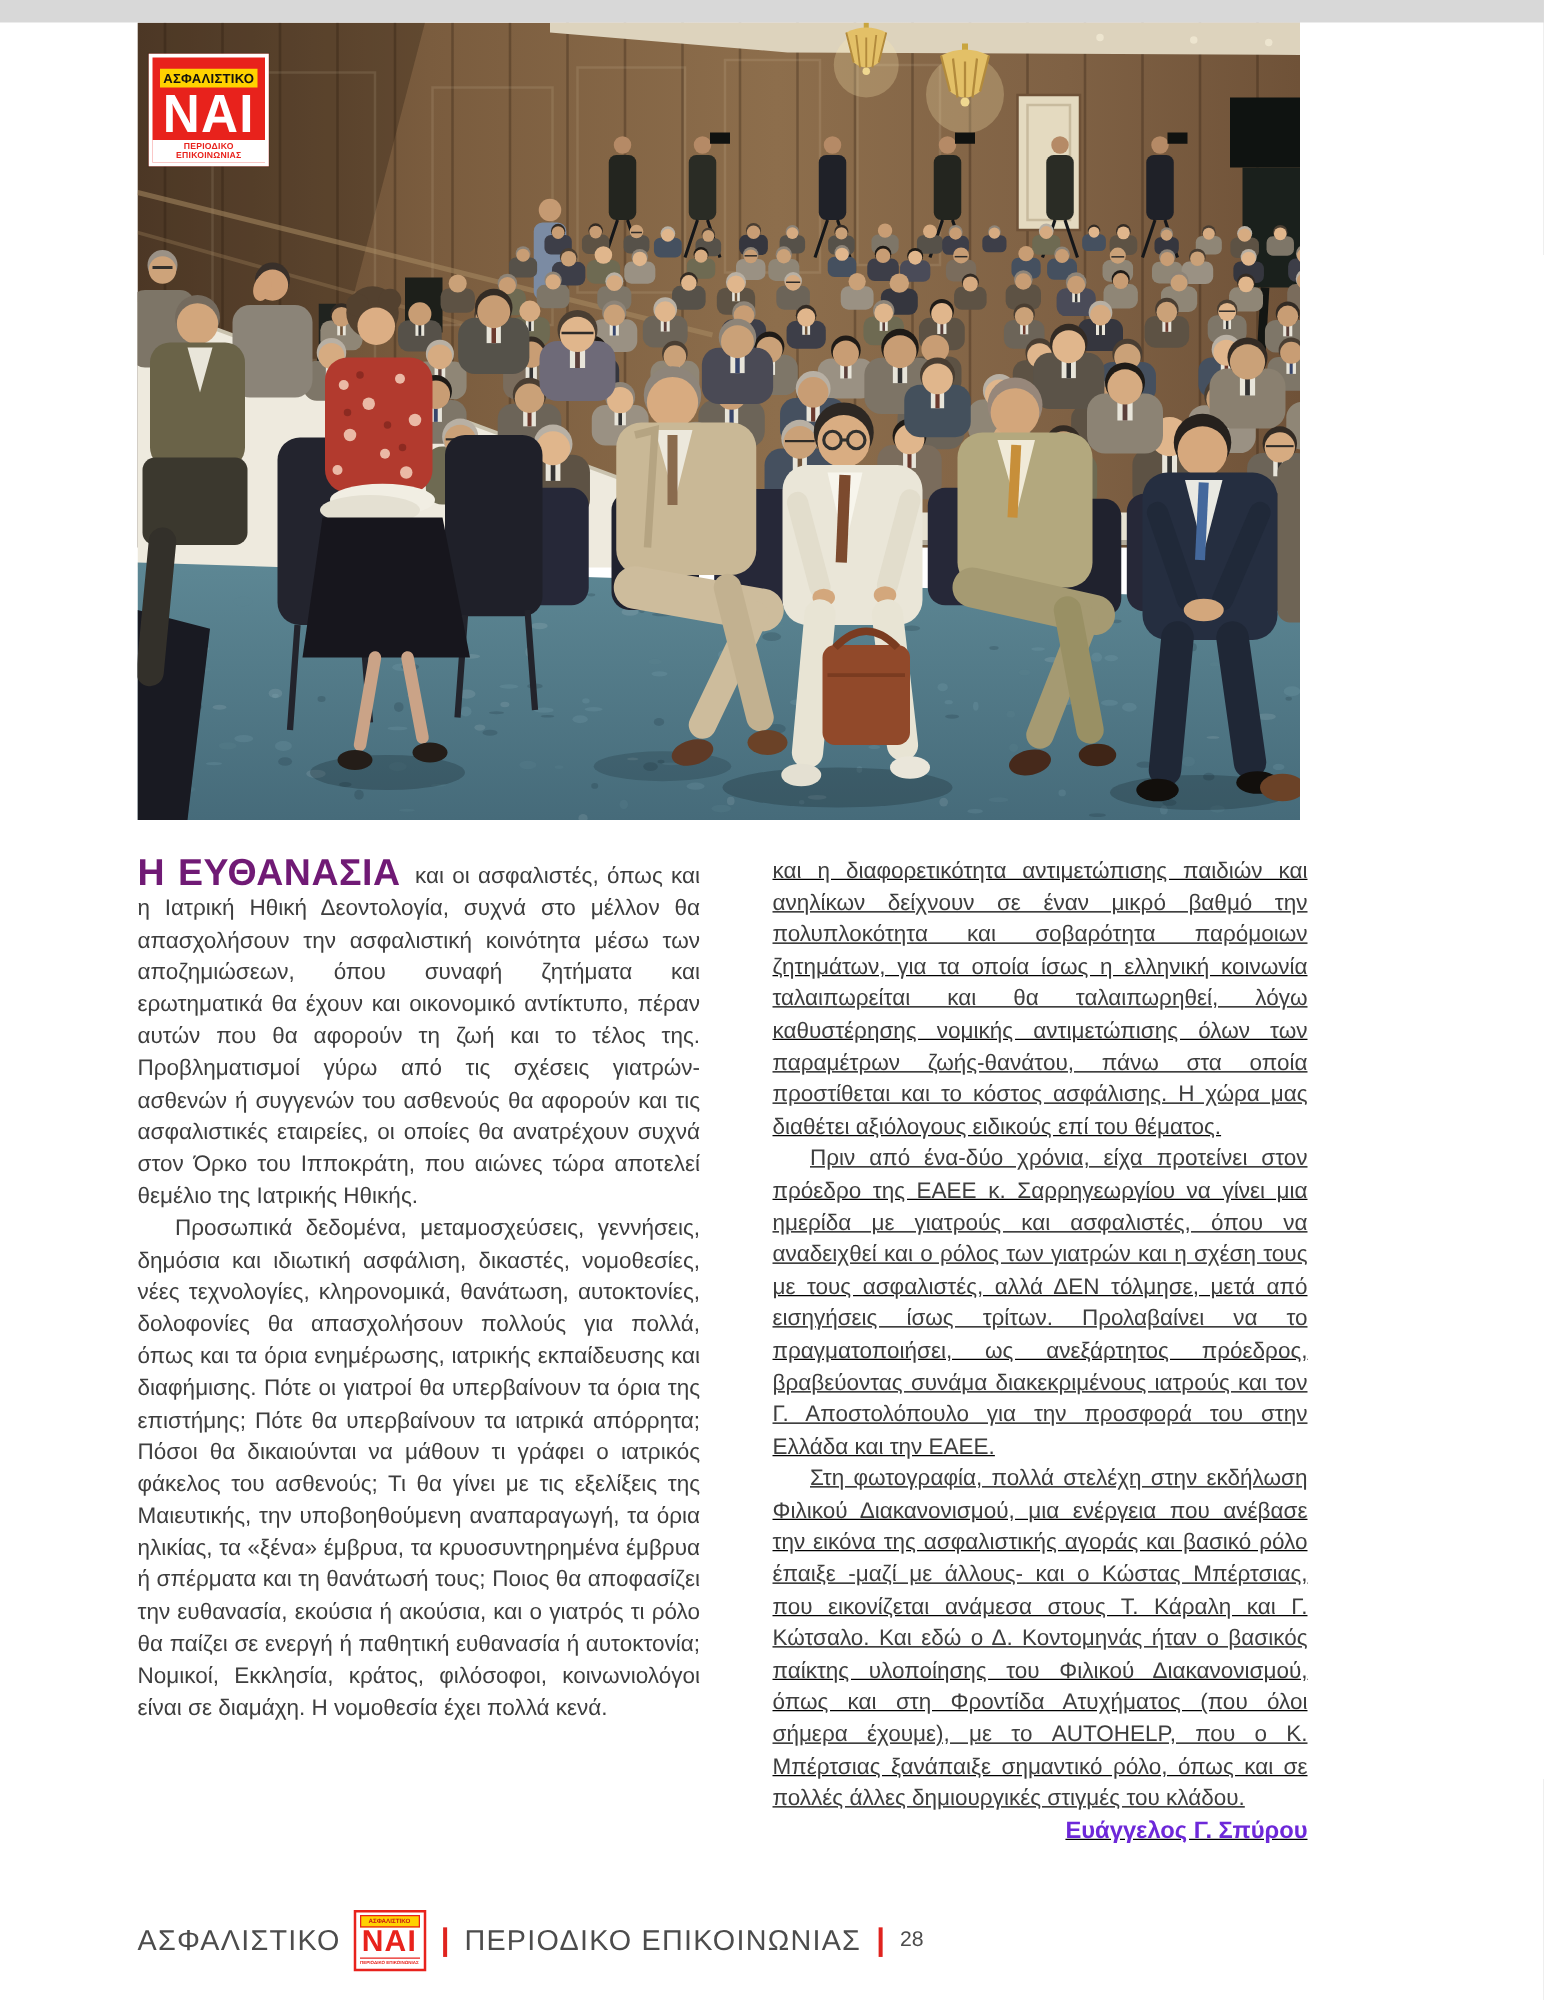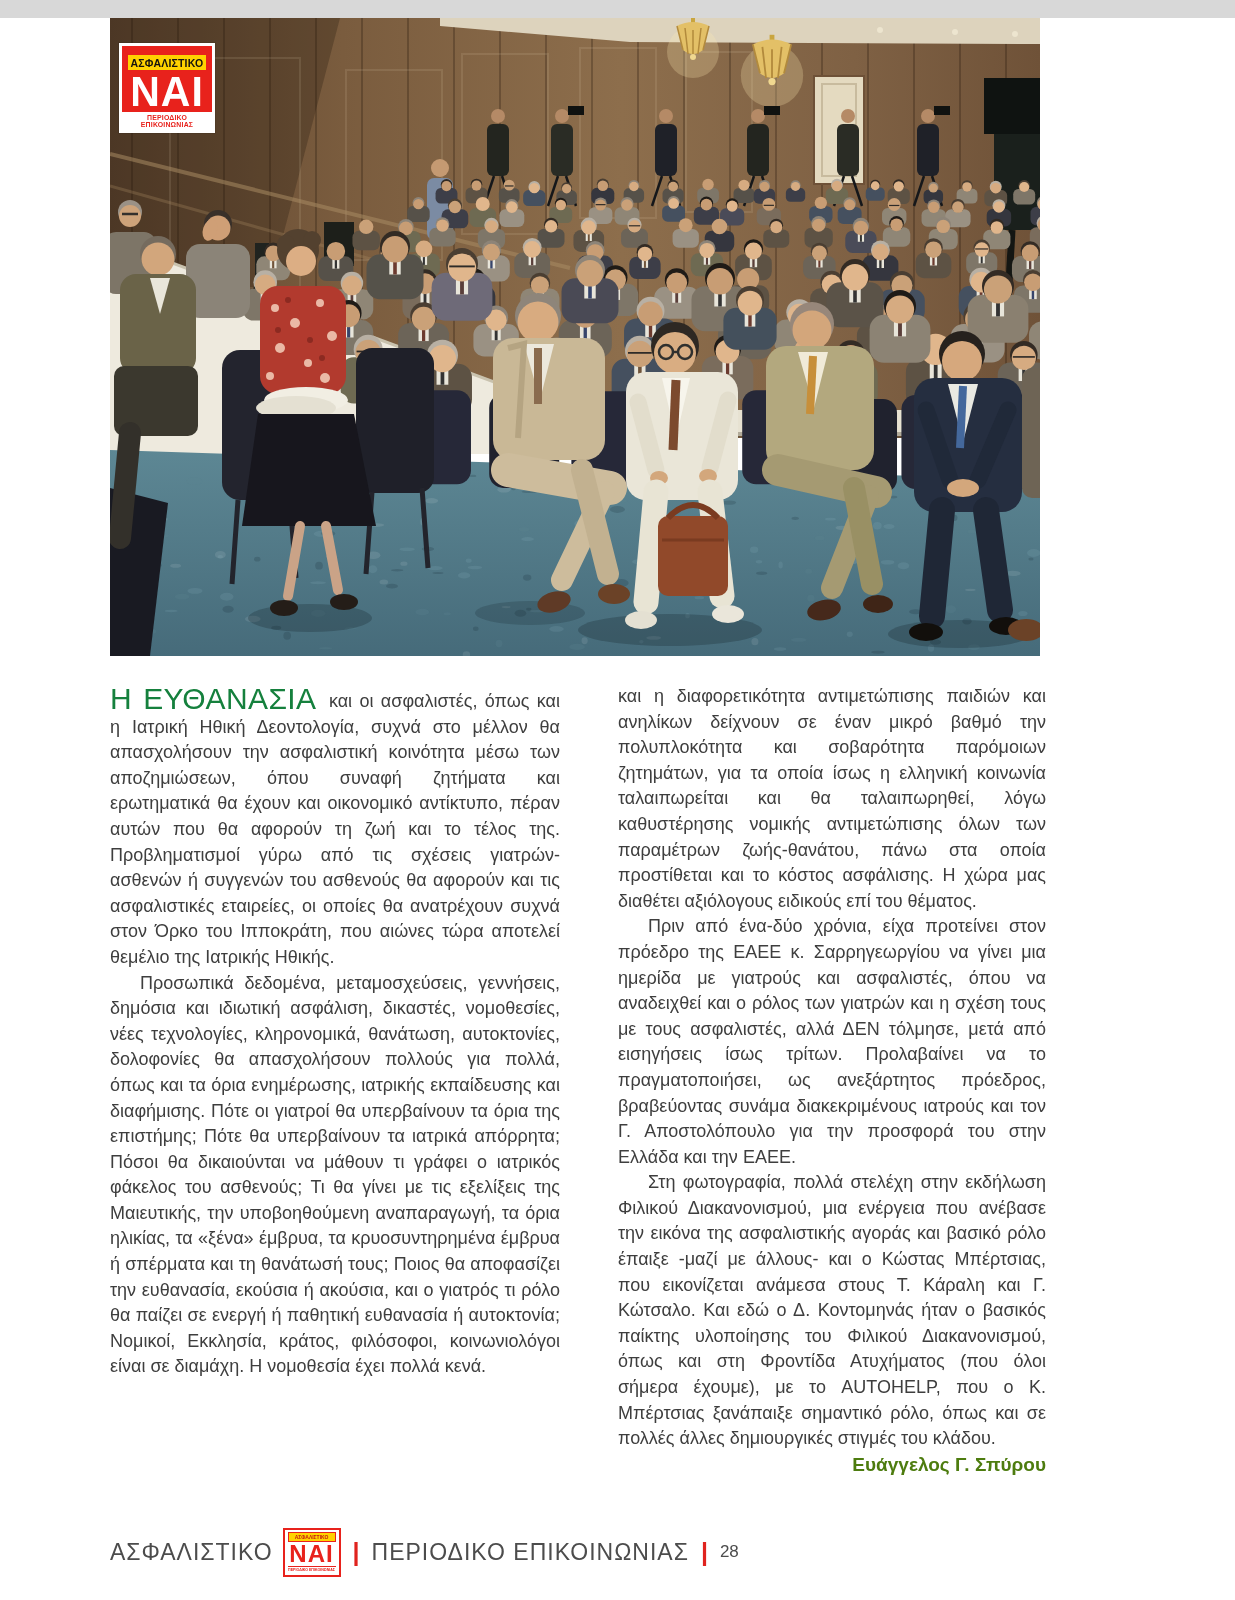--- a/index.html
+++ b/index.html
@@ -13,26 +13,26 @@
   .logo-box{background:#e8221c;border:3px solid #ffffff;box-shadow:0 0 0 1px rgba(0,0,0,0.08);padding-top:9px;}
   .logo-tab{background:#ffd200;color:#15120d;font-weight:bold;font-size:10.5px;text-align:center;
             margin:0 6px;padding:2px 0 1px 0;letter-spacing:0.2px;}
   .logo-nai{color:#ffffff;font-weight:bold;font-size:41px;line-height:42px;text-align:center;
             letter-spacing:1px;transform:scaleY(1.05);}
   .logo-strip{background:#ffffff;color:#e8221c;font-weight:bold;font-size:6.9px;text-align:center;
               padding:2px 0;letter-spacing:0.2px;}
   
   .article{position:absolute;left:110px;top:666px;width:936px;display:flex;gap:58px;}
   .col-left{width:450px;}
-  .col-right{width:428px;}
+  .col-right{width:428px;text-decoration:underline;}
   .body-p{margin:0;text-align:justify;font-size:18px;line-height:25.6px;color:#3e3e3e;text-indent:30px;}
   .body-p.no-indent{text-indent:0;}
-  .lead-title{color:#15803d;font-weight:normal;font-size:30px;letter-spacing:0.4px;line-height:1;
+  .lead-title{color:#701a75;font-weight:bold;font-size:30px;letter-spacing:0.4px;line-height:1;
               padding-right:5px;vertical-align:-2px;white-space:nowrap;}
-  .byline{margin:2px 0 0 0;text-align:right;font-weight:bold;font-size:19px;color:#4d7c0f;}
+  .byline{margin:2px 0 0 0;text-align:right;font-weight:bold;font-size:19px;color:#6d28d9;}
   
   .footer{position:absolute;left:110px;top:1508px;height:52px;display:flex;align-items:center;gap:10px;}
   .footer-prefix{font-size:23px;color:#4c4c4c;letter-spacing:1px;}
   .footer-sep{color:#e0231e;font-weight:bold;font-size:25px;margin:0 2px;}
   .footer-mid{font-size:23px;color:#4c4c4c;letter-spacing:1px;}
   .footer-page{font-size:17px;color:#4c4c4c;}
   .mini-logo{width:54px;border:2px solid #e8221c;background:#fff;}
   .mini-tab{background:#ffd200;color:#c41a12;font-weight:bold;font-size:5px;text-align:center;
             margin:2px 3px 0 3px;padding:1px 0;border:1px solid #e8221c;}
   .mini-nai{color:#e8221c;font-weight:bold;font-size:24px;line-height:24px;text-align:center;letter-spacing:1px;}

